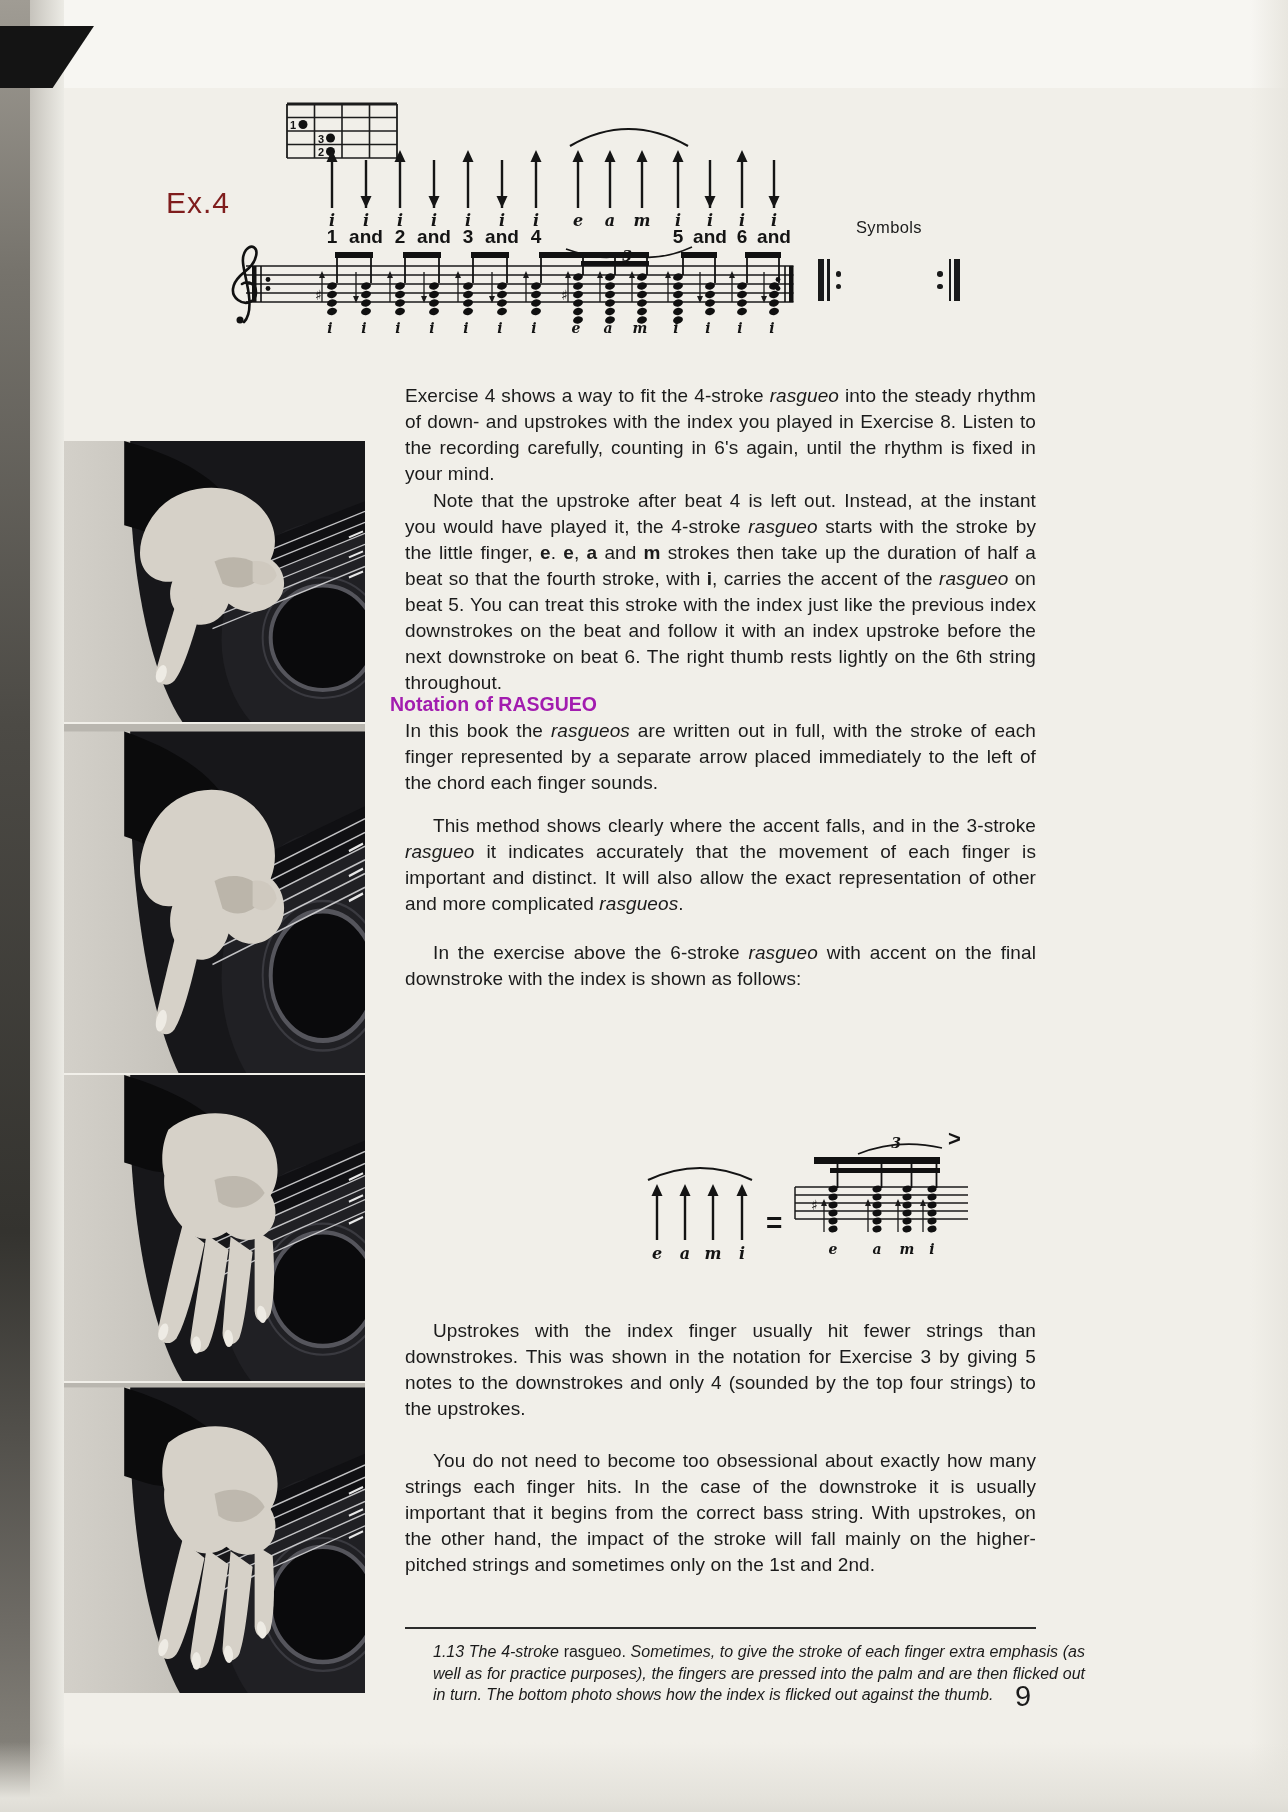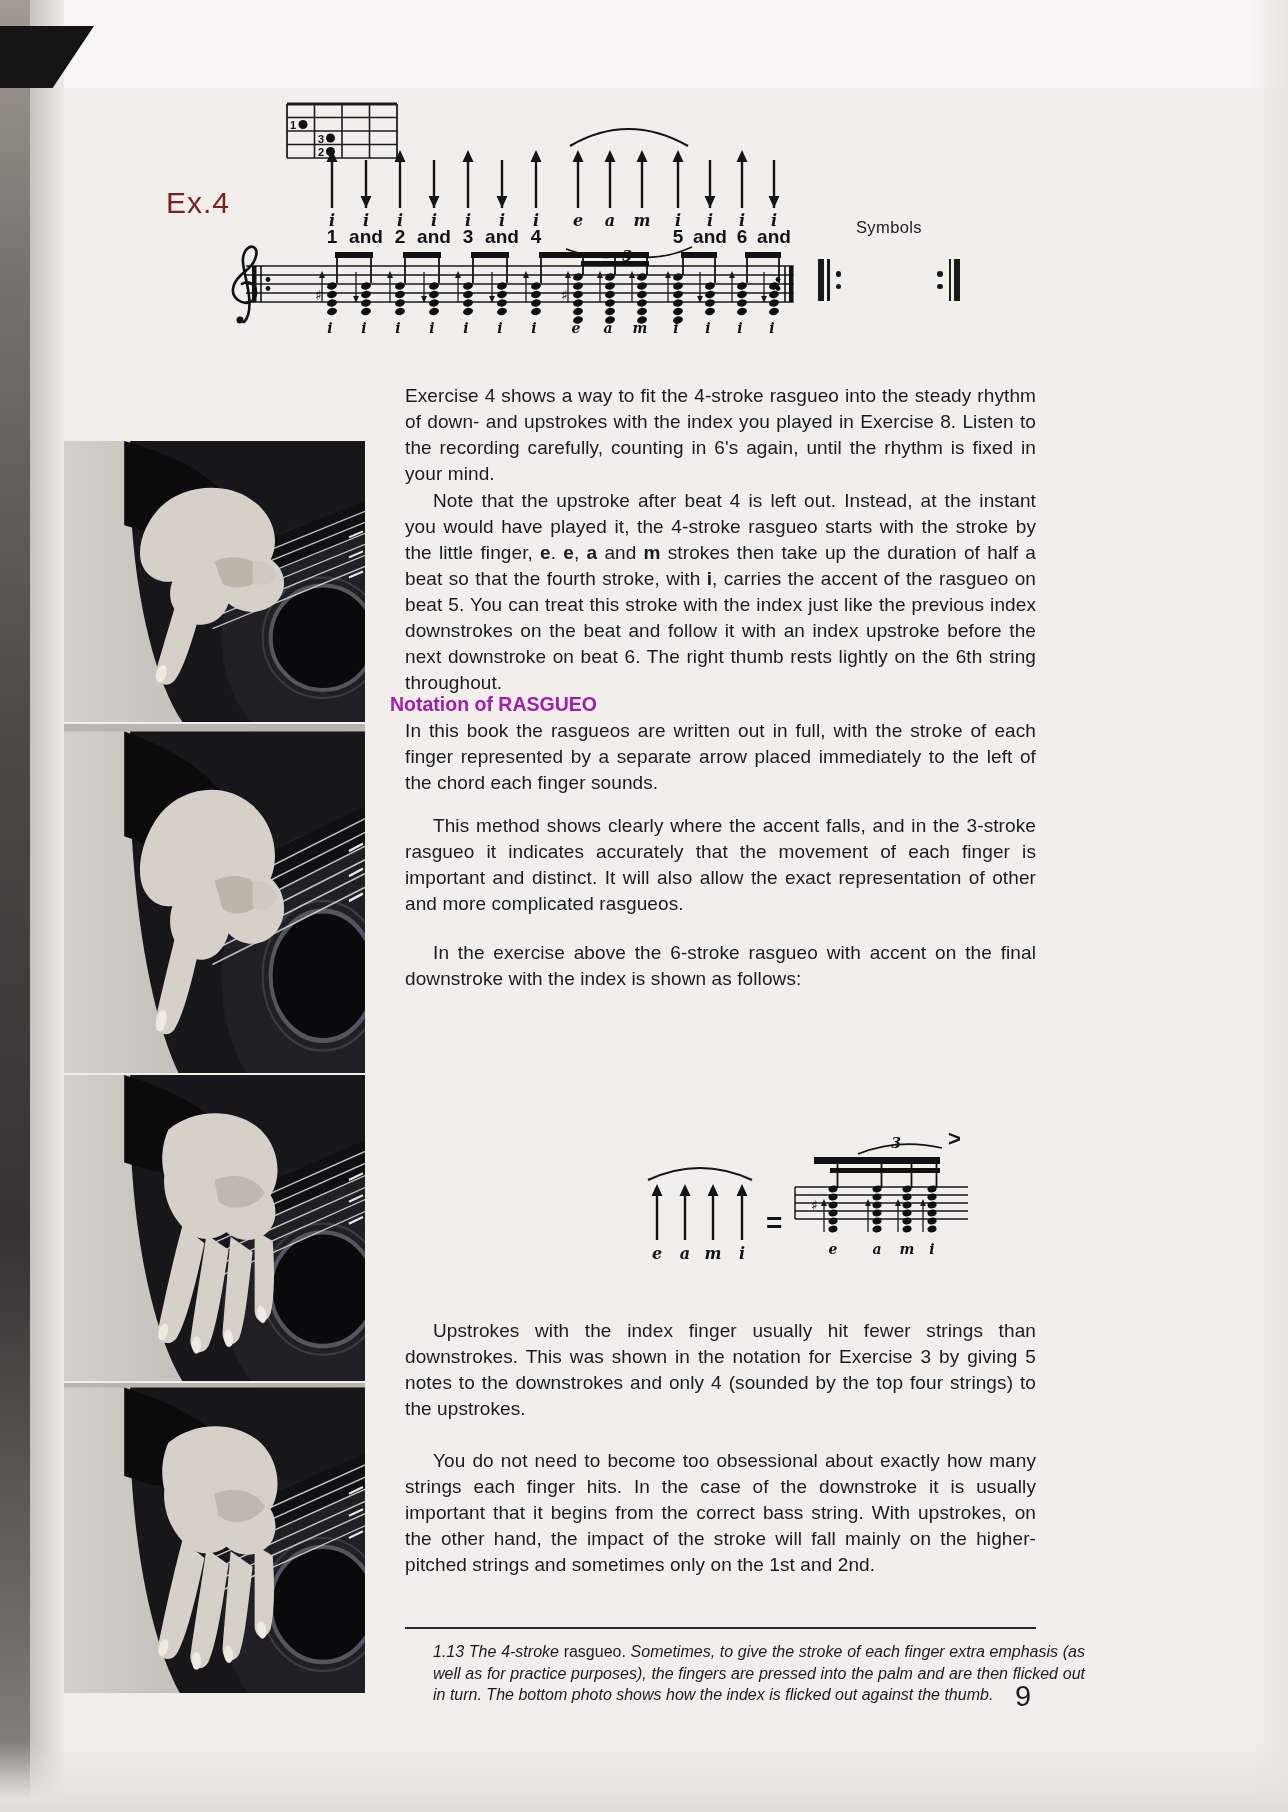--- a/index.html
+++ b/index.html
@@ -34,21 +34,21 @@
   .rsign{display:flex;align-items:center;height:42px;}
   .bar-thick{width:6px;height:42px;background:#1a1a1a;}
   .bar-thin{width:2.5px;height:42px;background:#1a1a1a;margin:0 3px;}
   .dotcol{display:flex;flex-direction:column;justify-content:center;gap:7px;margin:0 3px;}
   .dot{width:5.5px;height:5.5px;border-radius:50%;background:#1a1a1a;}
   .symbols-text{margin-top:14px;font-size:15.5px;line-height:20px;text-align:justify;}
   
   .para{left:405px;width:631px;font-size:19px;line-height:26px;text-align:justify;color:#1b1b1b;letter-spacing:.1px;}
   .indent{text-indent:28px;}
   .section-heading{left:390px;width:631px;font-size:19.5px;font-weight:bold;color:#a21caf;}
-  .seg-i{}
+  .seg-i{font-style:italic;}
   .seg-b{font-weight:bold;}
   
   .caption-rule{left:405px;top:1627px;width:631px;height:2px;background:#2c2c2c;}
   .caption{left:405px;top:1641px;width:652px;font-size:16px;line-height:21.5px;color:#1b1b1b;text-align:justify;margin-left:28px;}
   .caption .seg-i{font-style:italic;}
   .page-number{left:1015px;top:1680px;font-size:29px;color:#1b1b1b;}
   .photo{left:64px;width:301px;background:#b9b6af;}
 </style>
 </head>
 <body>

